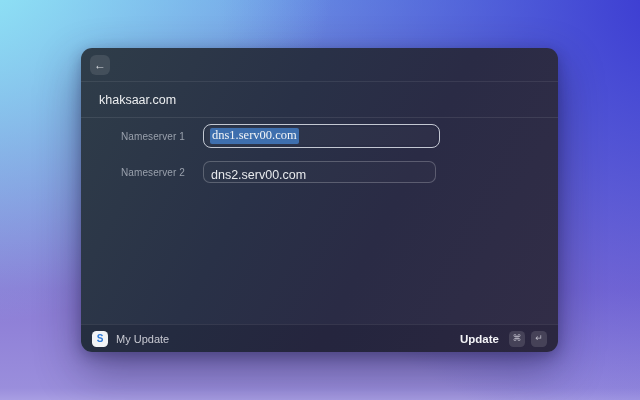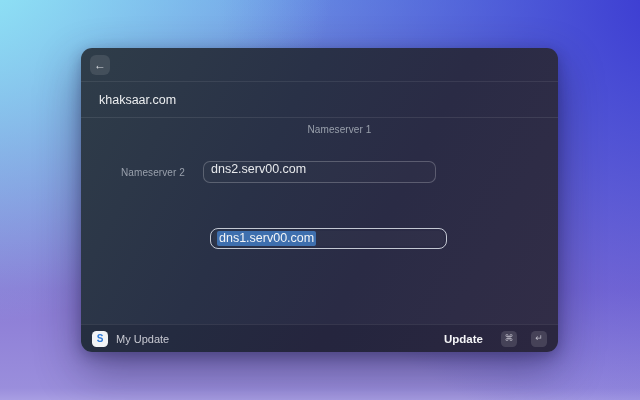--- a/index.html
+++ b/index.html
@@ -49,46 +49,46 @@
     display: flex; align-items: center;
   }
   .label-col {
     width: 104px; text-align: right; flex: 0 0 104px;
     font-size: 10px; color: #99a0ac; letter-spacing: 0.1px;
   }
   .value-col { margin-left: 18px; }
   .domain-value { font-size: 12.5px; color: #eceef0; }
 
   .form-row { position: absolute; left: 0; right: 0; display: flex; align-items: center; }
-  .row-ns1 { top: 76px; height: 24px; flex-direction: column; }
+  .row-ns1 { top: 76px; height: 24px; }
   .row-ns2 { top: 113px; height: 22px; }
 
   .input-focused {
     width: 237px; height: 24px;
     border: 1px solid rgba(222,227,235,0.85);
     border-radius: 8px;
     padding: 2px;
     display: flex; align-items: center;
   }
   .input-focused-inner {
     flex: 1; height: 100%;
     border-radius: 5px;
     background: rgba(255,255,255,0.02);
     display: flex; align-items: center;
     padding-left: 4px;
     font-size: 12.5px; color: #f2f4f6;
   }
-  .selection { background: #3e6fae; border-radius: 2px; padding: 0 2px 1px 2px; }
+  .selection { background: #3e6fae; border-radius: 2px; padding: 0 2px 1px 2px; font-family: Liberation Serif, serif; }
 
   .input-normal {
     width: 233px; height: 22px;
     border: 1px solid rgba(255,255,255,0.22);
     border-radius: 7px;
     background: rgba(255,255,255,0.015);
-    display: flex; align-items: flex-start;
+    display: flex; align-items: flex-end;
     padding-left: 7px;
     font-size: 12.5px; color: #e7e9ec;
   }
 
   .help-text {
     position: absolute; left: 122px; top: 146px; width: 300px;
     font-size: 10.5px; line-height: 14px; color: #a2a7b2;
   }
 
   .window-footer {
@@ -100,21 +100,21 @@
   }
   .app-chip { display: flex; align-items: center; gap: 8px; }
   .app-icon {
     width: 16px; height: 16px; border-radius: 4.5px;
     background: #f2f4f6;
     display: flex; align-items: center; justify-content: center;
     font-size: 10px; font-weight: bold; color: #2f7bd9;
   }
   .app-name { font-size: 11px; color: #c8c9d2; }
 
-  .footer-right { margin-left: auto; display: flex; align-items: center; gap: 14px; }
+  .footer-right { margin-left: auto; display: flex; align-items: center; gap: 6px; }
   .primary-action { font-size: 11.5px; font-weight: bold; color: #f4f4f7; margin-right: 4px; cursor: pointer; }
   .keycap {
     width: 16px; height: 16px; border-radius: 4.5px;
     background: rgba(255,255,255,0.13);
     display: flex; align-items: center; justify-content: center;
     font-size: 9px; color: #bcbac7; line-height: 1;
   }
 </style>
 </head>
 <body>

